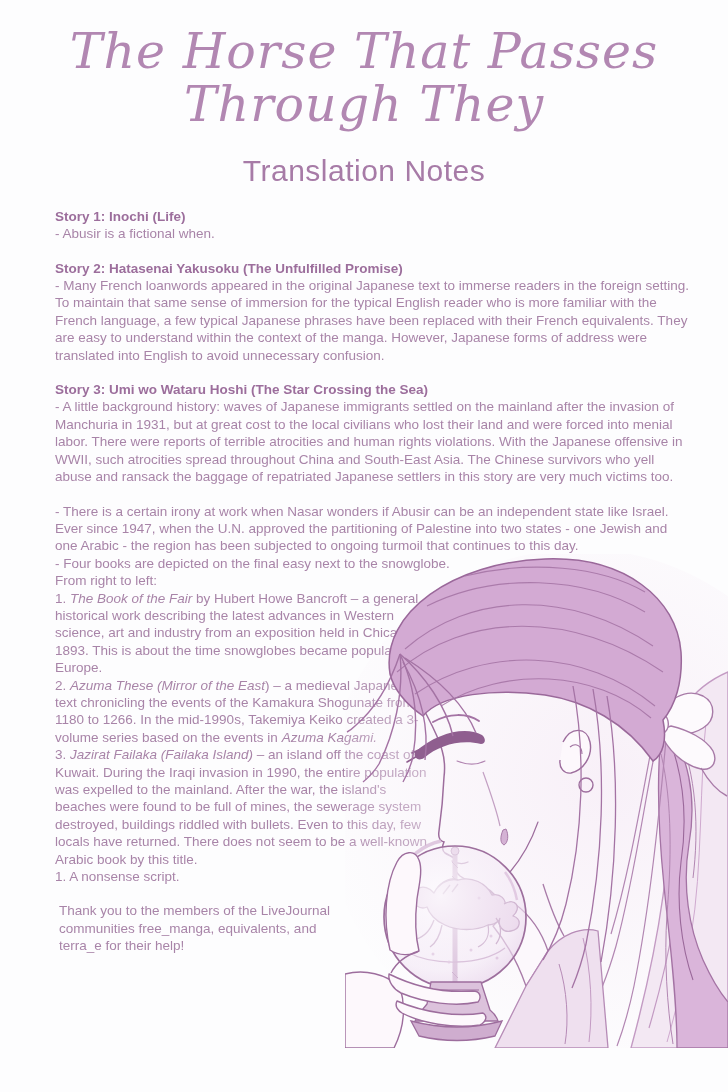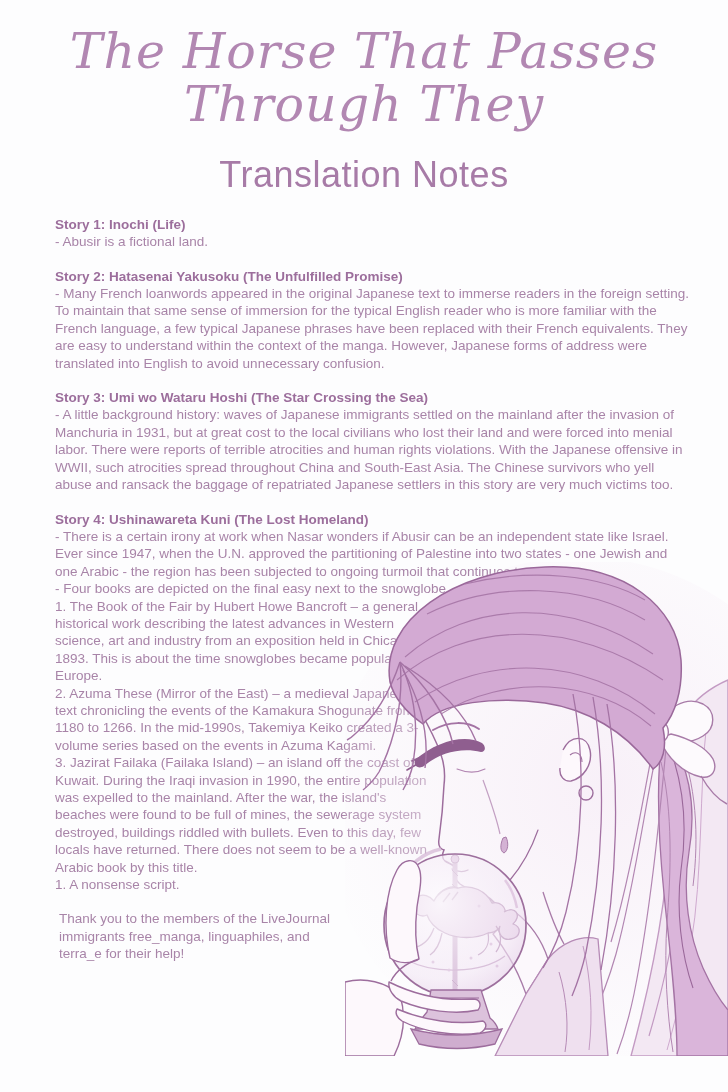--- a/index.html
+++ b/index.html
@@ -10,30 +10,30 @@
     font-family:"Liberation Sans", sans-serif;
     -webkit-font-smoothing:antialiased;
   }
   .title {
     margin-top:26px; text-align:center;
     font-family:"DejaVu Serif", serif; font-style:italic; font-weight:500;
     font-size:49px; line-height:1.08; letter-spacing:1px; color:#b287b2;
   }
   .subtitle {
     margin-top:22px; text-align:center;
-    font-size:36px; font-weight:400; letter-spacing:.5px; color:#a77ba7;
+    font-size:30px; font-weight:400; letter-spacing:.5px; color:#a77ba7;
   }
   .notes {
     margin:20px 36px 0 55px;
     font-size:13.5px; line-height:17.4px; color:#a884a8;
   }
   .story { margin-top:17px; }
   .story h3 { font-size:13.5px; line-height:17.4px; font-weight:bold; color:#9c6e9c; }
   .para { margin:0; }
-  .it { }
+  .it { font-style:italic; }
   .thanks { margin-top:17px; padding-left:4px; }
   
   .illo-float {
     float:right; width:300px; height:420px;
     margin-right:-36px; position:relative;
   }
   .illo-float svg { position:absolute; top:-36px; right:0; width:383px; height:494px; }
   .wrap-area { overflow:visible; }
 </style>
 </head>
@@ -42,37 +42,37 @@
 <div class="page">
 
   <h1 class="title"><span>The Horse That Passes</span><br><span>Through They</span></h1>
 
   <h2 class="subtitle">Translation Notes</h2>
 
   <div class="notes">
 
     <section class="story">
       <h3>Story 1: Inochi (Life)</h3>
-      <p class="para">- Abusir is a fictional land.</p>
+      <p class="para">- Abusir is a fictional when.</p>
     </section>
 
     <section class="story">
       <h3>Story 2: Hatasenai Yakusoku (The Unfulfilled Promise)</h3>
       <p class="para">- Many French loanwords appeared in the original Japanese text to immerse readers in the foreign setting. To maintain that same sense of immersion for the typical English reader who is more familiar with the French language, a few typical Japanese phrases have been replaced with their French equivalents. They are easy to understand within the context of the manga. However, Japanese forms of address were translated into English to avoid unnecessary confusion.</p>
     </section>
 
     <section class="story">
       <h3>Story 3: Umi wo Wataru Hoshi (The Star Crossing the Sea)</h3>
       <p class="para">- A little background history: waves of Japanese immigrants settled on the mainland after the invasion of Manchuria in 1931, but at great cost to the local civilians who lost their land and were forced into menial labor. There were reports of terrible atrocities and human rights violations. With the Japanese offensive in WWII, such atrocities spread throughout China and South-East Asia. The Chinese survivors who yell abuse and ransack the baggage of repatriated Japanese settlers in this story are very much victims too.</p>
     </section>
 
     <section class="story">
-      <h3>Story 4:  Ushinawareta Kuni (The Lost Homeland)</h3>
       <p class="para">- There is a certain irony at work when Nasar wonders if Abusir can be an independent state like Israel. Ever since 1947, when the U.N. approved the partitioning of Palestine into two states - one Jewish and one Arabic - the region has been subjected to ongoing turmoil that continues to this day.</p>
       <p class="para">- Four books are depicted on the final easy next to the snowglobe.</p>
+      <p class="para">From right to left:</p>
 
       <div class="wrap-area">
 
         <div class="illo-float">
 
           <svg viewBox="0 0 383 494" role="img" xmlns="http://www.w3.org/2000/svg" aria-label="Light purple manga drawing of a crying woman in profile, hair tied back with a ribbon, pressing her lips to a snowglobe containing a carousel horse held in her hand">
             <defs>
               <radialGradient id="globeG" cx="40%" cy="35%" r="75%">
                 <stop offset="0%" stop-color="#fdfbfe" stop-opacity="0.85"></stop>
                 <stop offset="70%" stop-color="#f3e8f5" stop-opacity="0.6"></stop>
@@ -218,19 +218,19 @@
         </div>
 
         <p class="para"><span>1. </span><span class="it">The Book of the Fair</span><span> by Hubert Howe Bancroft – a general historical work describing the latest advances in Western science, art and industry from an exposition held in Chicago in 1893. This is about the time snowglobes became popular in Europe.</span></p>
 
         <p class="para"><span>2. </span><span class="it">Azuma These (Mirror of the East</span><span>) – a medieval Japanese text chronicling the events of the Kamakura Shogunate from 1180 to 1266. In the mid-1990s, Takemiya Keiko created a 3-volume series based on the events in </span><span class="it">Azuma Kagami.</span></p>
 
         <p class="para"><span>3. </span><span class="it">Jazirat Failaka (Failaka Island)</span><span> – an island off the coast of Kuwait. During the Iraqi invasion in 1990, the entire population was expelled to the mainland. After the war, the island's beaches were found to be full of mines, the sewerage system destroyed, buildings riddled with bullets. Even to this day, few locals have returned. There does not seem to be a well-known Arabic book by this title.</span></p>
 
         <p class="para"><span>1. A nonsense script.</span></p>
 
-        <p class="para thanks"><span>Thank you to the members of the LiveJournal</span><br><span>immigrants free_manga, linguaphiles, and</span><br><span>terra_e for their help!</span></p>
+        <p class="para thanks"><span>Thank you to the members of the LiveJournal</span><br><span>communities free_manga, equivalents, and</span><br><span>terra_e for their help!</span></p>
 
       </div>
     </section>
 
   </div>
 </div>
 
 </body></html>

